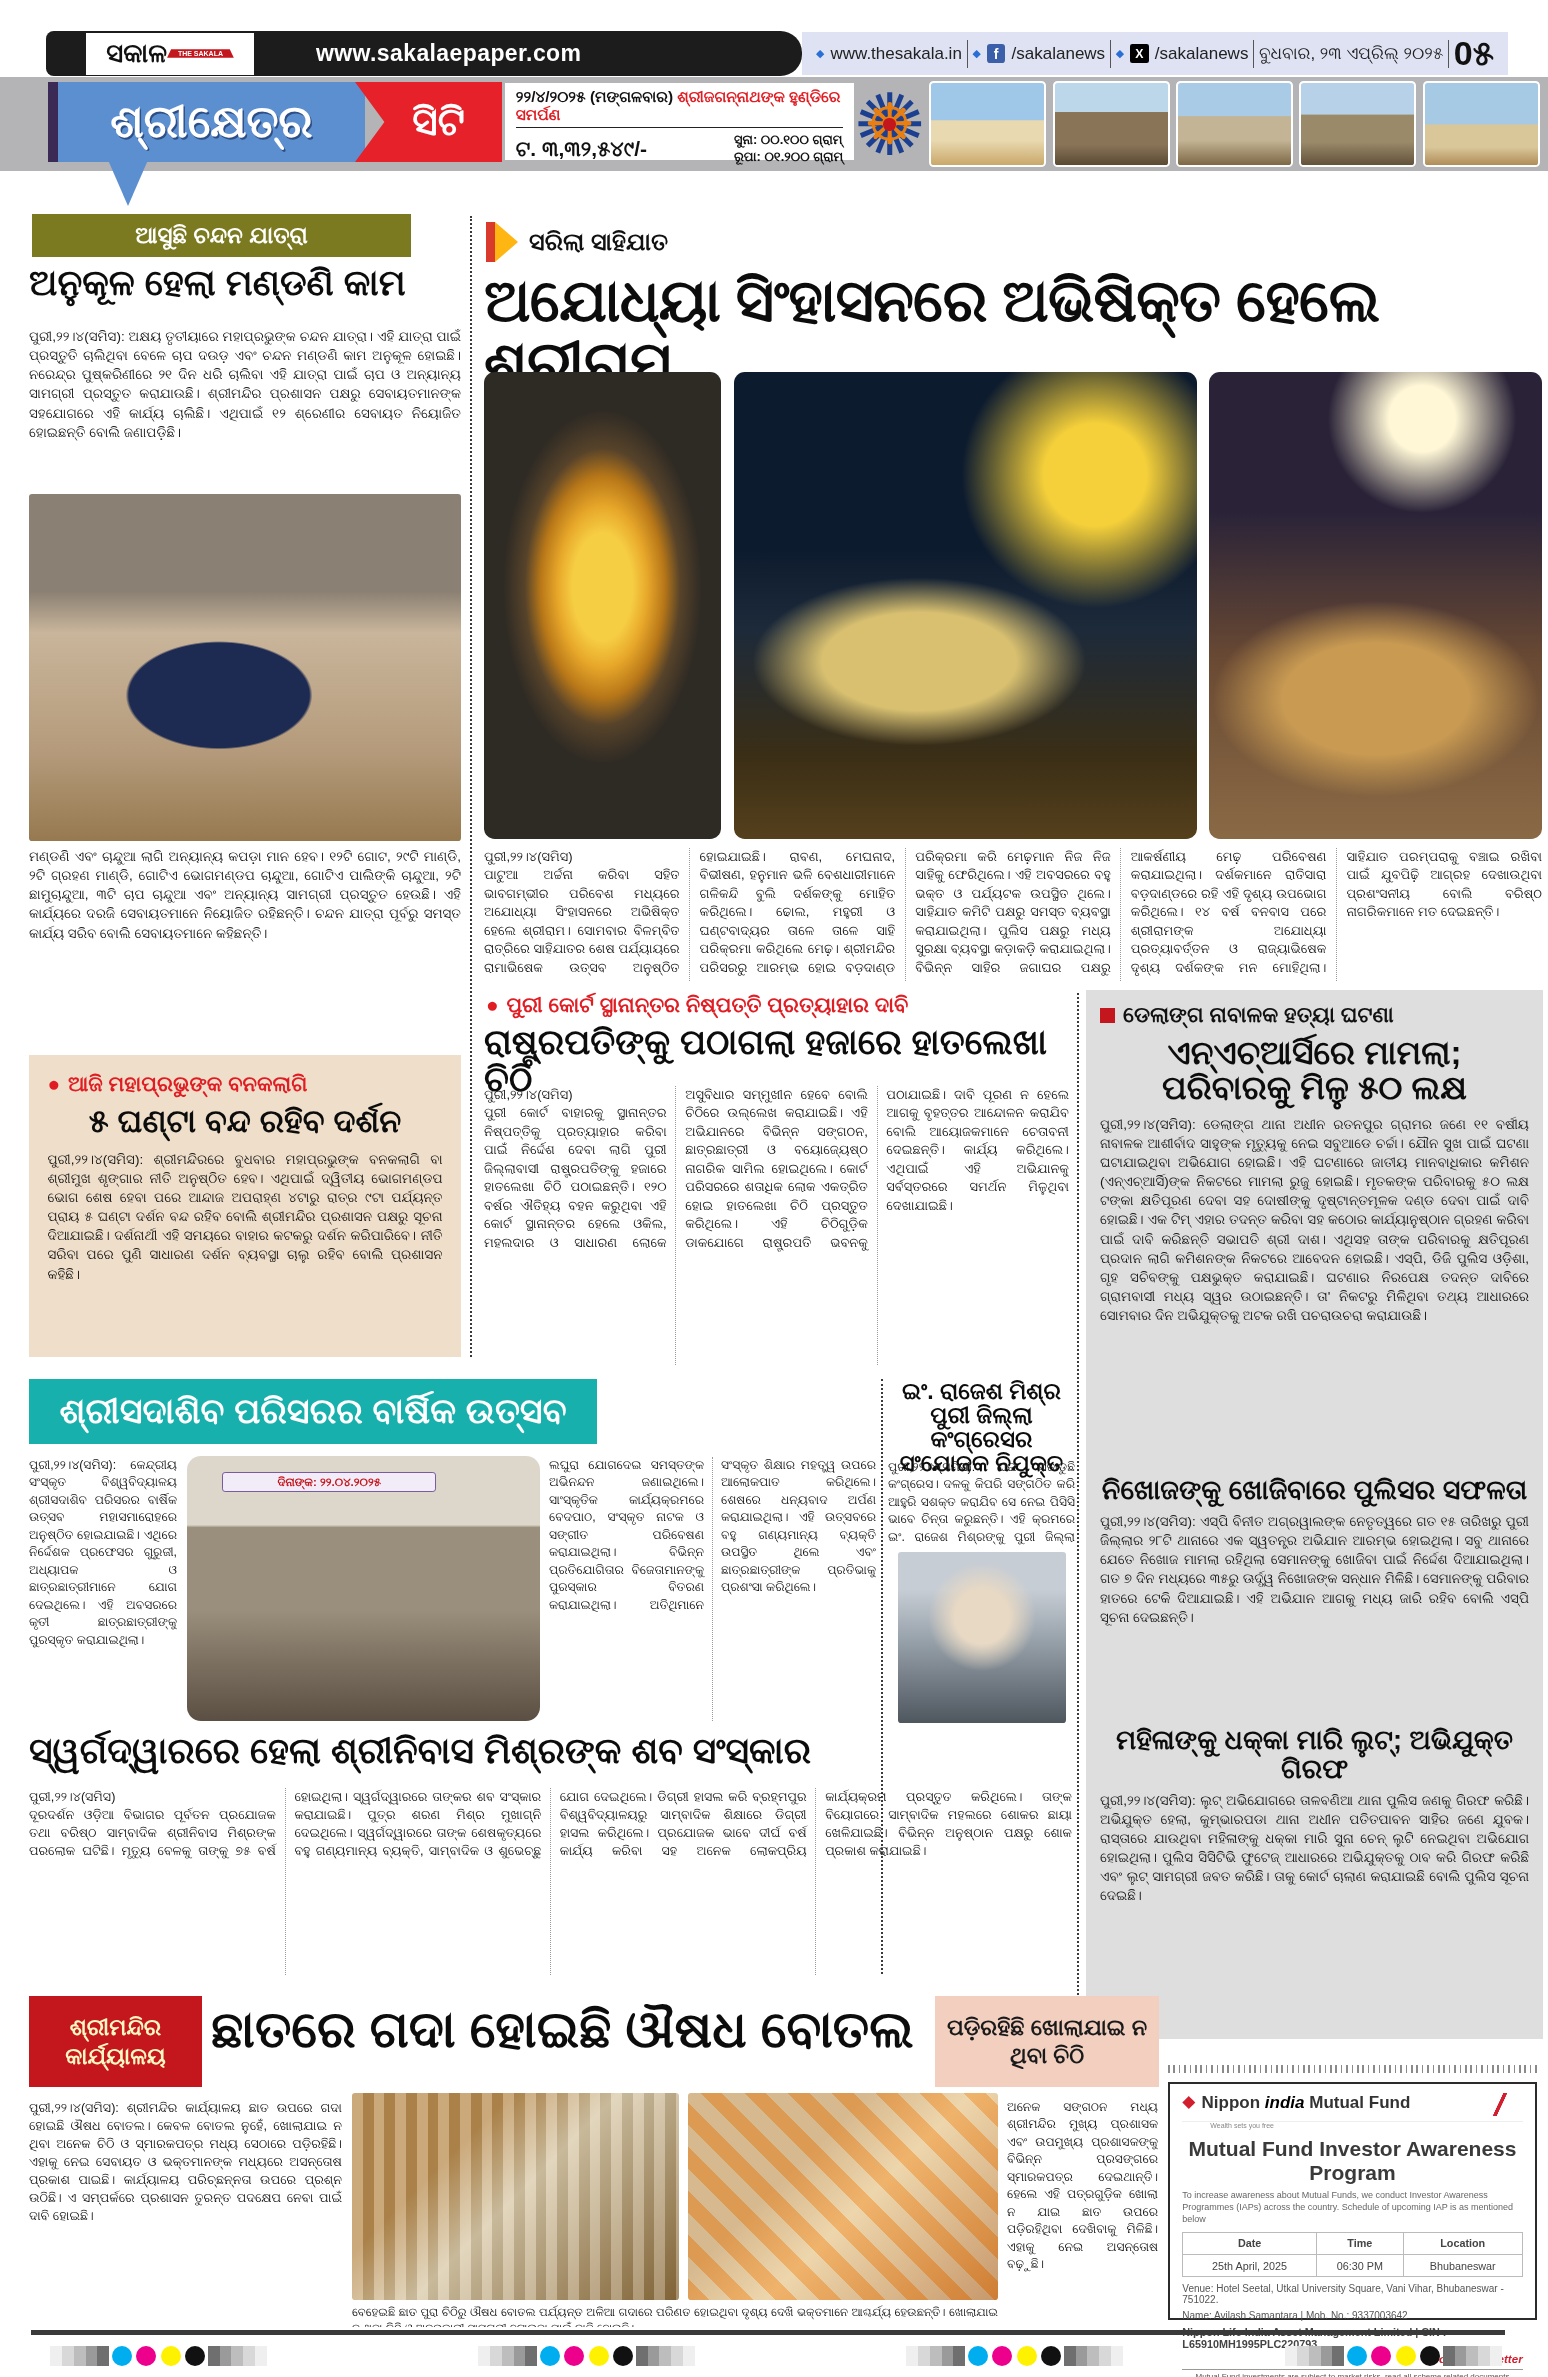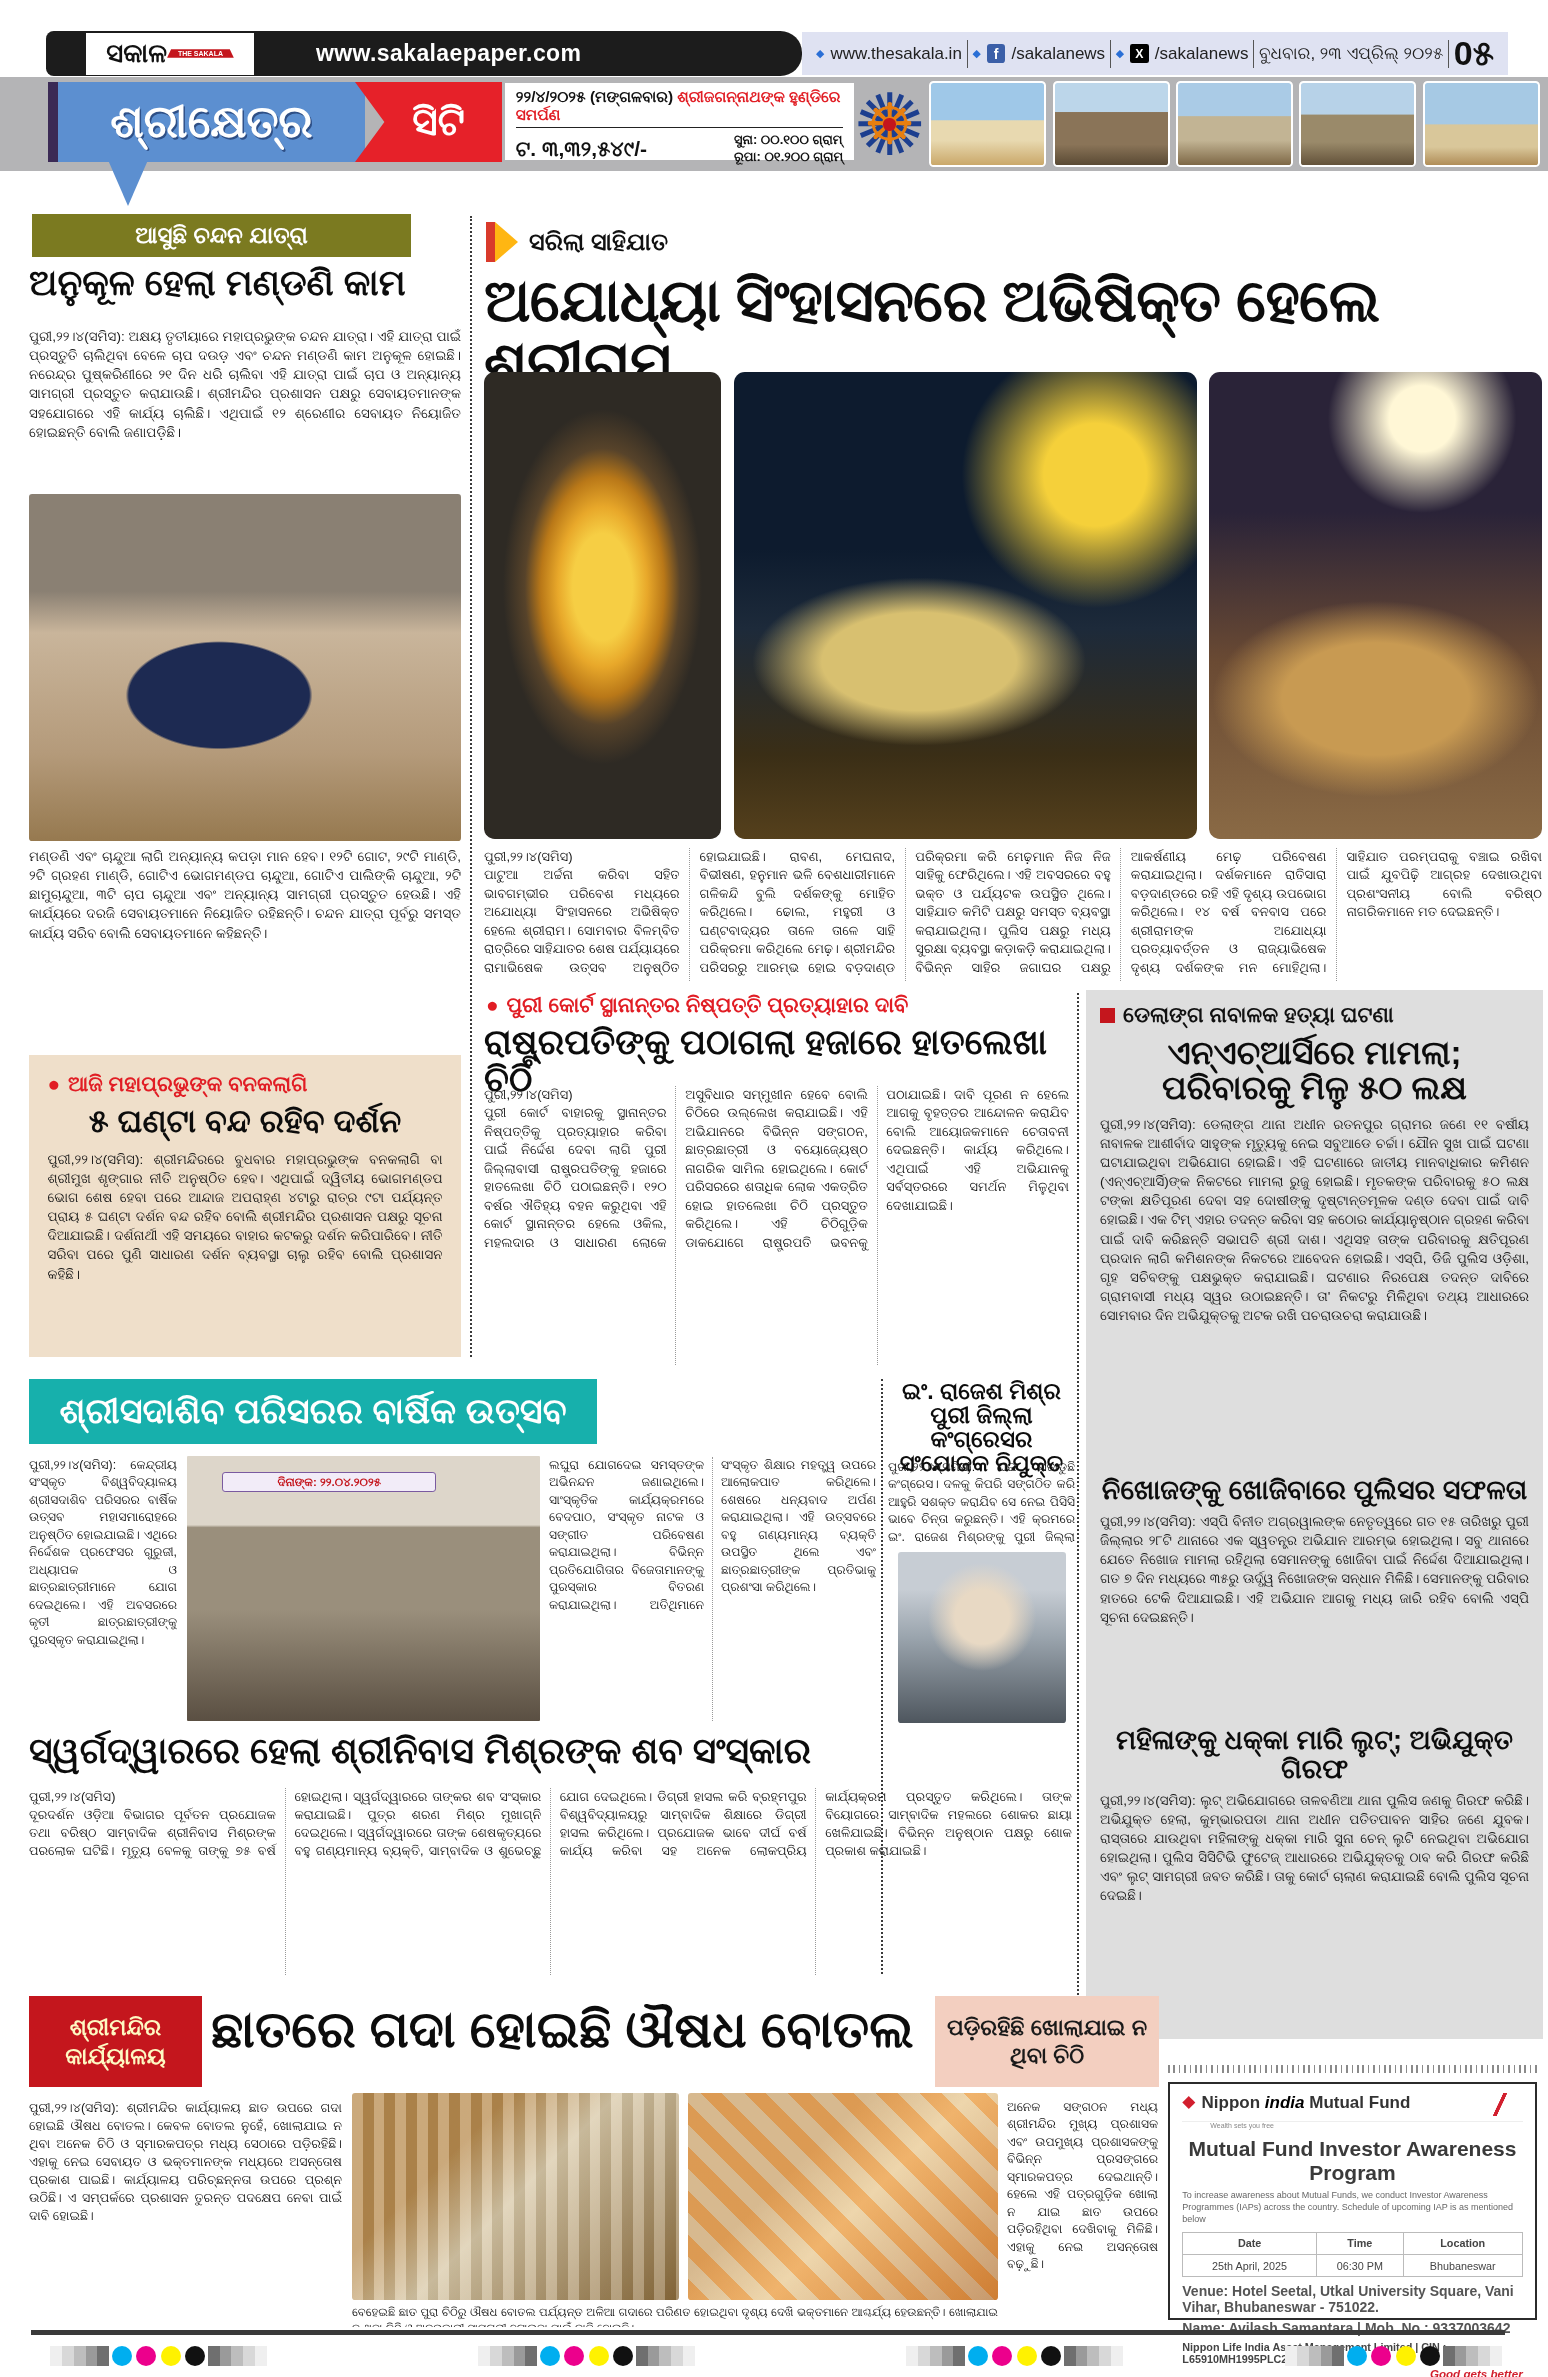--- a/index.html
+++ b/index.html
@@ -105,21 +105,21 @@
   .ad-dia{color:#d21f2e;font-size:17px;line-height:1;}
   .ad-brand{font-size:17px;font-weight:bold;color:#333;}
   .ad-brand .in{color:#000000;font-style:italic;}
   .ad-tag{font-size:7px;color:#888;margin-left:28px;}
   .ad-slash{margin-left:auto;width:46px;height:23px;background:linear-gradient(115deg,transparent 0 46%,#d21f2e 47% 53%,transparent 54%);}
   .ad-title{font-size:21px;font-weight:bold;color:#3a3a3a;text-align:center;margin:7.7px 0 4.6px;}
   .ad-desc{font-size:9px;color:#666;line-height:1.35;}
   .ad-table{width:100%;border-collapse:collapse;margin-top:6.2px;font-size:10.8px;color:#444;}
   .ad-table th,.ad-table td{border:0.8px solid #bbb;padding:4.6px 3.1px;text-align:center;}
   .ad-table th{font-weight:bold;}
-  .ad-line{font-size:14px;color:#555;margin-top:5.4px;font-weight:bold;}
+  .ad-line{font-size:10px;color:#555;margin-top:5.4px;}
   .ad-company{font-size:10.8px;font-weight:bold;color:#444;margin-top:5.4px;}
   .ad-slogan{color:#d21f2e;font-size:11.6px;font-style:italic;font-weight:bold;text-align:right;margin-top:1.5px;}
   .ad-disc{border-top:0.8px solid #999;margin-top:3.9px;padding-top:2.3px;font-size:8px;color:#555;text-align:center;}
 
   
   .foot-rule{left:31px;top:2330px;width:1474px;height:4.6px;background:#3a3a3a;}
   .calib{top:2346px;width:217px;height:20px;display:flex;align-items:center;}
   .calib .g{flex:1;height:100%;}
   .calib .dot{width:20px;height:20px;border-radius:50%;margin:0 2.3px;flex:0 0 auto;}
   .hatch{background:repeating-linear-gradient(90deg,#8a8a8a 0 1.5px,transparent 1.5px 5.4px);height:7.7px;}
@@ -240,21 +240,21 @@
     <div class="headline" style="font-size:33px;text-align:center;margin:7.7px 0 9.3px;">ଏନ୍ଏଚ୍ଆର୍ସିରେ ମାମଲା; ପରିବାରକୁ ମିଳୁ ୫୦ ଲକ୍ଷ</div>
     <div class="body-text" style="height:349px;">ପୁରୀ,୨୨।୪(ସମିସ): ଡେଲାଙ୍ଗ ଥାନା ଅଧୀନ ରତନପୁର ଗ୍ରାମର ଜଣେ ୧୧ ବର୍ଷୀୟ ନାବାଳକ ଆଶୀର୍ବାଦ ସାହୁଙ୍କ ମୃତ୍ୟୁକୁ ନେଇ ସବୁଆଡେ ଚର୍ଚ୍ଚା। ଯୌନ ସୁଖ ପାଇଁ ଘଟଣା ଘଟାଯାଇଥିବା ଅଭିଯୋଗ ହୋଇଛି। ଏହି ଘଟଣାରେ ଜାତୀୟ ମାନବାଧିକାର କମିଶନ (ଏନ୍ଏଚ୍ଆର୍ସି)ଙ୍କ ନିକଟରେ ମାମଲା ରୁଜୁ ହୋଇଛି। ମୃତକଙ୍କ ପରିବାରକୁ ୫୦ ଲକ୍ଷ ଟଙ୍କା କ୍ଷତିପୂରଣ ଦେବା ସହ ଦୋଷୀଙ୍କୁ ଦୃଷ୍ଟାନ୍ତମୂଳକ ଦଣ୍ଡ ଦେବା ପାଇଁ ଦାବି ହୋଇଛି। ଏକ ଟିମ୍ ଏହାର ତଦନ୍ତ କରିବା ସହ କଠୋର କାର୍ଯ୍ୟାନୁଷ୍ଠାନ ଗ୍ରହଣ କରିବା ପାଇଁ ଦାବି କରିଛନ୍ତି ସଭାପତି ଶ୍ରୀ ଦାଶ। ଏଥିସହ ତାଙ୍କ ପରିବାରକୁ କ୍ଷତିପୂରଣ ପ୍ରଦାନ ଲାଗି କମିଶନଙ୍କ ନିକଟରେ ଆବେଦନ ହୋଇଛି। ଏସ୍ପି, ଡିଜି ପୁଲିସ ଓଡ଼ିଶା, ଗୃହ ସଚିବଙ୍କୁ ପକ୍ଷଭୁକ୍ତ କରାଯାଇଛି। ଘଟଣାର ନିରପେକ୍ଷ ତଦନ୍ତ ଦାବିରେ ଗ୍ରାମବାସୀ ମଧ୍ୟ ସ୍ୱର ଉଠାଇଛନ୍ତି। ତା' ନିକଟରୁ ମିଳିଥିବା ତଥ୍ୟ ଆଧାରରେ ସୋମବାର ଦିନ ଅଭିଯୁକ୍ତକୁ ଅଟକ ରଖି ପଚରାଉଚରା କରାଯାଉଛି।</div>
     <div class="headline" style="font-size:27px;text-align:center;margin:12.3px 0 7.7px;">ନିଖୋଜଙ୍କୁ ଖୋଜିବାରେ ପୁଲିସର ସଫଳତା</div>
     <div class="body-text" style="height:202px;">ପୁରୀ,୨୨।୪(ସମିସ): ଏସ୍ପି ବିନୀତ ଅଗ୍ରୱାଲଙ୍କ ନେତୃତ୍ୱରେ ଗତ ୧୫ ତାରିଖରୁ ପୁରୀ ଜିଲ୍ଲାର ୨୮ଟି ଥାନାରେ ଏକ ସ୍ୱତନ୍ତ୍ର ଅଭିଯାନ ଆରମ୍ଭ ହୋଇଥିଲା। ସବୁ ଥାନାରେ ଯେତେ ନିଖୋଜ ମାମଲା ରହିଥିଲା ସେମାନଙ୍କୁ ଖୋଜିବା ପାଇଁ ନିର୍ଦ୍ଦେଶ ଦିଆଯାଇଥିଲା। ଗତ ୭ ଦିନ ମଧ୍ୟରେ ୩୫ରୁ ଊର୍ଦ୍ଧ୍ୱ ନିଖୋଜଙ୍କ ସନ୍ଧାନ ମିଳିଛି। ସେମାନଙ୍କୁ ପରିବାର ହାତରେ ଟେକି ଦିଆଯାଇଛି। ଏହି ଅଭିଯାନ ଆଗକୁ ମଧ୍ୟ ଜାରି ରହିବ ବୋଲି ଏସ୍ପି ସୂଚନା ଦେଇଛନ୍ତି।</div>
     <div class="headline" style="font-size:27px;text-align:center;margin:12.3px 0 7.7px;">ମହିଳାଙ୍କୁ ଧକ୍କା ମାରି ଲୁଟ୍; ଅଭିଯୁକ୍ତ ଗିରଫ</div>
     <div class="body-text" style="height:208px;">ପୁରୀ,୨୨।୪(ସମିସ): ଲୁଟ୍ ଅଭିଯୋଗରେ ତାଳବଣିଆ ଥାନା ପୁଲିସ ଜଣକୁ ଗିରଫ କରିଛି। ଅଭିଯୁକ୍ତ ହେଲା, କୁମ୍ଭାରପଡା ଥାନା ଅଧୀନ ପତିତପାବନ ସାହିର ଜଣେ ଯୁବକ। ରାସ୍ତାରେ ଯାଉଥିବା ମହିଳାଙ୍କୁ ଧକ୍କା ମାରି ସୁନା ଚେନ୍ ଲୁଟି ନେଇଥିବା ଅଭିଯୋଗ ହୋଇଥିଲା। ପୁଲିସ ସିସିଟିଭି ଫୁଟେଜ୍ ଆଧାରରେ ଅଭିଯୁକ୍ତକୁ ଠାବ କରି ଗିରଫ କରିଛି ଏବଂ ଲୁଟ୍ ସାମଗ୍ରୀ ଜବତ କରିଛି। ତାକୁ କୋର୍ଟ ଚାଲାଣ କରାଯାଇଛି ବୋଲି ପୁଲିସ ସୂଚନା ଦେଇଛି।</div>
   </div>
 
   <div class="abs teal-head" style="left:29px;top:1379px;width:568px;height:65px;">ଶ୍ରୀସଦାଶିବ ପରିସରର ବାର୍ଷିକ ଉତ୍ସବ</div>
   <div class="abs body-text" style="left:29px;top:1457px;width:148px;height:264px;font-size:12.3px;">ପୁରୀ,୨୨।୪(ସମିସ): କେନ୍ଦ୍ରୀୟ ସଂସ୍କୃତ ବିଶ୍ୱବିଦ୍ୟାଳୟ ଶ୍ରୀସଦାଶିବ ପରିସରର ବାର୍ଷିକ ଉତ୍ସବ ମହାସମାରୋହରେ ଅନୁଷ୍ଠିତ ହୋଇଯାଇଛି। ଏଥିରେ ନିର୍ଦ୍ଦେଶକ ପ୍ରଫେସର ଗୁରୁଜୀ, ଅଧ୍ୟାପକ ଓ ଛାତ୍ରଛାତ୍ରୀମାନେ ଯୋଗ ଦେଇଥିଲେ। ଏହି ଅବସରରେ କୃତୀ ଛାତ୍ରଛାତ୍ରୀଙ୍କୁ ପୁରସ୍କୃତ କରାଯାଇଥିଲା।</div>
-  <div class="abs photo ph-event" style="left:187px;top:1456px;width:353px;height:265px;border-radius:1px;">
+  <div class="abs photo ph-event" style="left:187px;top:1456px;width:353px;height:265px;border-radius:14px;">
     <div class="ev-banner">ଦିନାଙ୍କ: ୨୨.୦୪.୨୦୨୫</div>
   </div>
   <div class="abs body-text cols-2" style="left:549px;top:1457px;width:327px;height:264px;font-size:12.3px;">ଲଘୁରା ଯୋଗଦେଇ ସମସ୍ତଙ୍କ ଅଭିନନ୍ଦନ ଜଣାଇଥିଲେ। ସାଂସ୍କୃତିକ କାର୍ଯ୍ୟକ୍ରମରେ ବେଦପାଠ, ସଂସ୍କୃତ ନାଟକ ଓ ସଙ୍ଗୀତ ପରିବେଷଣ କରାଯାଇଥିଲା। ବିଭିନ୍ନ ପ୍ରତିଯୋଗିତାର ବିଜେତାମାନଙ୍କୁ ପୁରସ୍କାର ବିତରଣ କରାଯାଇଥିଲା। ଅତିଥିମାନେ ସଂସ୍କୃତ ଶିକ୍ଷାର ମହତ୍ତ୍ୱ ଉପରେ ଆଲୋକପାତ କରିଥିଲେ। ଶେଷରେ ଧନ୍ୟବାଦ ଅର୍ପଣ କରାଯାଇଥିଲା। ଏହି ଉତ୍ସବରେ ବହୁ ଗଣ୍ୟମାନ୍ୟ ବ୍ୟକ୍ତି ଉପସ୍ଥିତ ଥିଲେ ଏବଂ ଛାତ୍ରଛାତ୍ରୀଙ୍କ ପ୍ରତିଭାକୁ ପ୍ରଶଂସା କରିଥିଲେ।</div>
 
   <div class="abs vsep" style="left:881px;top:1379px;height:595px;"></div>
 
   <div class="abs headline" style="left:888px;top:1379px;width:187px;font-size:23px;text-align:center;">ଇଂ. ରାଜେଶ ମିଶ୍ର ପୁରୀ ଜିଲ୍ଲା କଂଗ୍ରେସର ସଂଯୋଜକ ନିଯୁକ୍ତ</div>
   <div class="abs body-text" style="left:888px;top:1459px;width:187px;height:86px;font-size:12.3px;">ପୁରୀ,୨୨।୪(ସମିସ): ଘର ସଜାଡୁଛି କଂଗ୍ରେସ। ଦଳକୁ କିପରି ସଙ୍ଗଠିତ କରି ଆହୁରି ସଶକ୍ତ କରାଯିବ ସେ ନେଇ ପିସିସି ଭାବେ ଚିନ୍ତା କରୁଛନ୍ତି। ଏହି କ୍ରମରେ ଇଂ. ରାଜେଶ ମିଶ୍ରଙ୍କୁ ପୁରୀ ଜିଲ୍ଲା କଂଗ୍ରେସର ସଂଯୋଜକ ଭାବେ ନିଯୁକ୍ତ କରାଯାଇଛି।</div>
   <div class="abs photo ph-port" style="left:898px;top:1552px;width:168px;height:171px;border-radius:3.1px;"></div>
 

